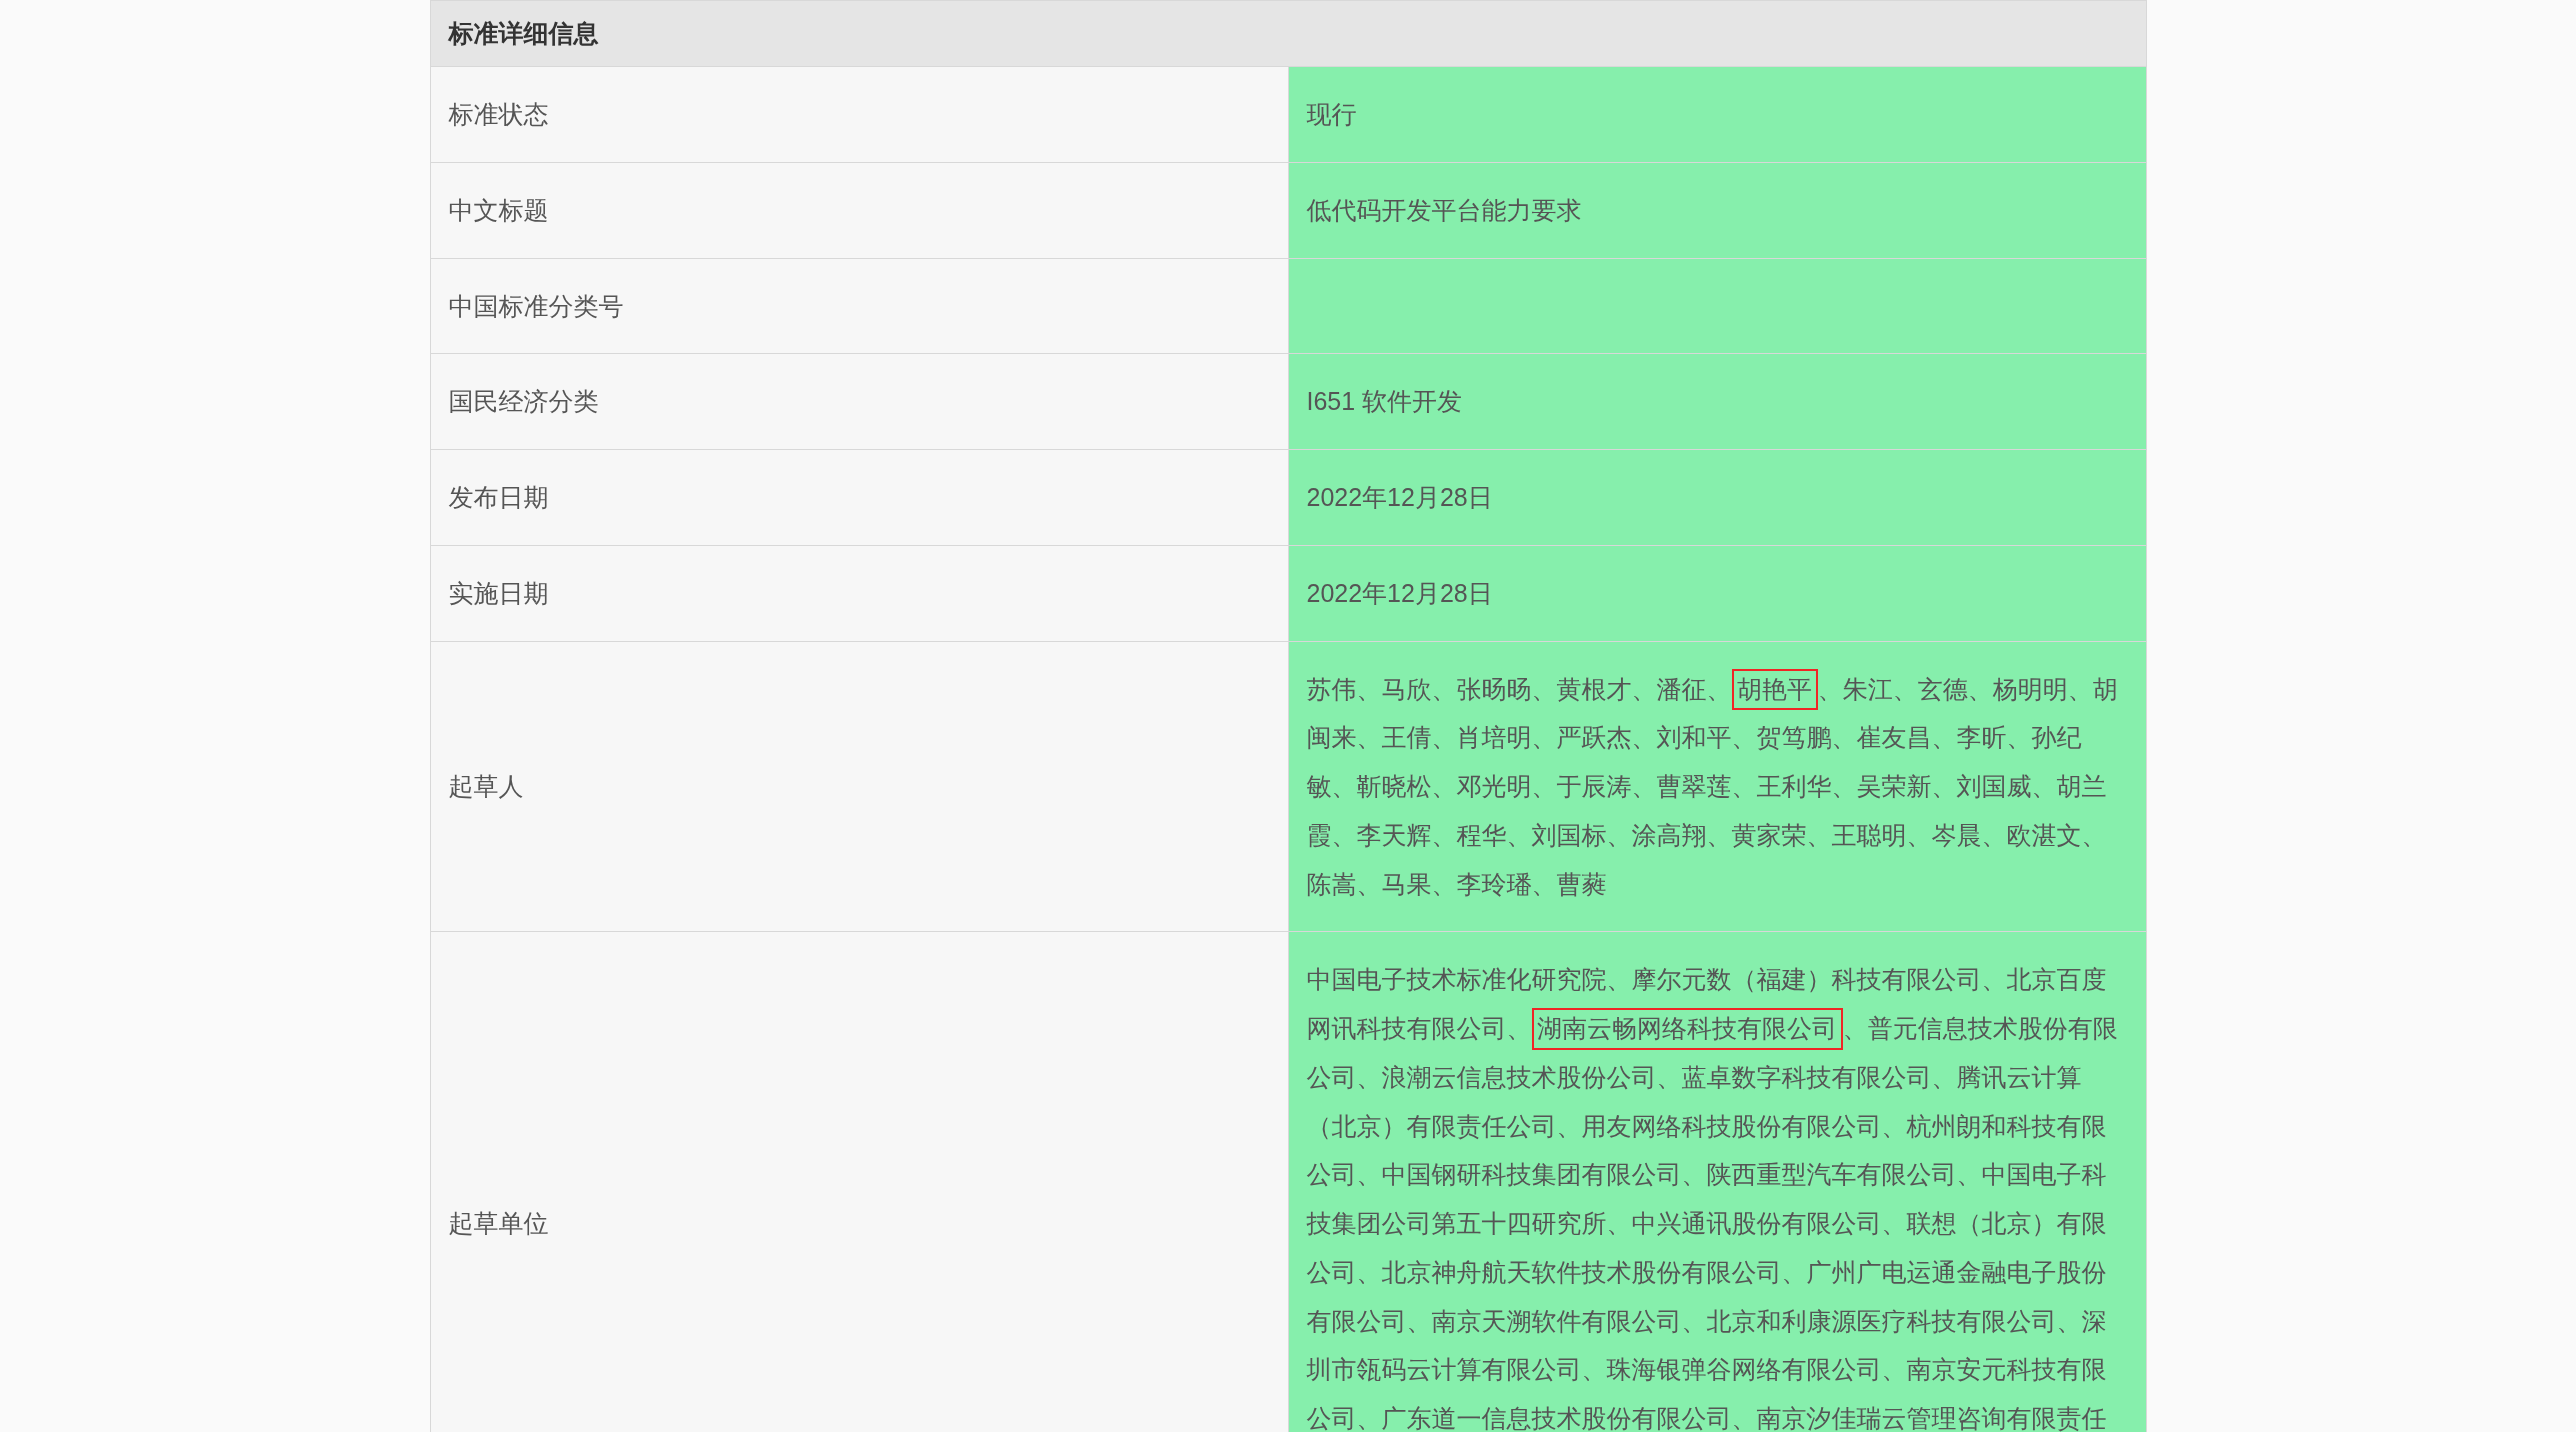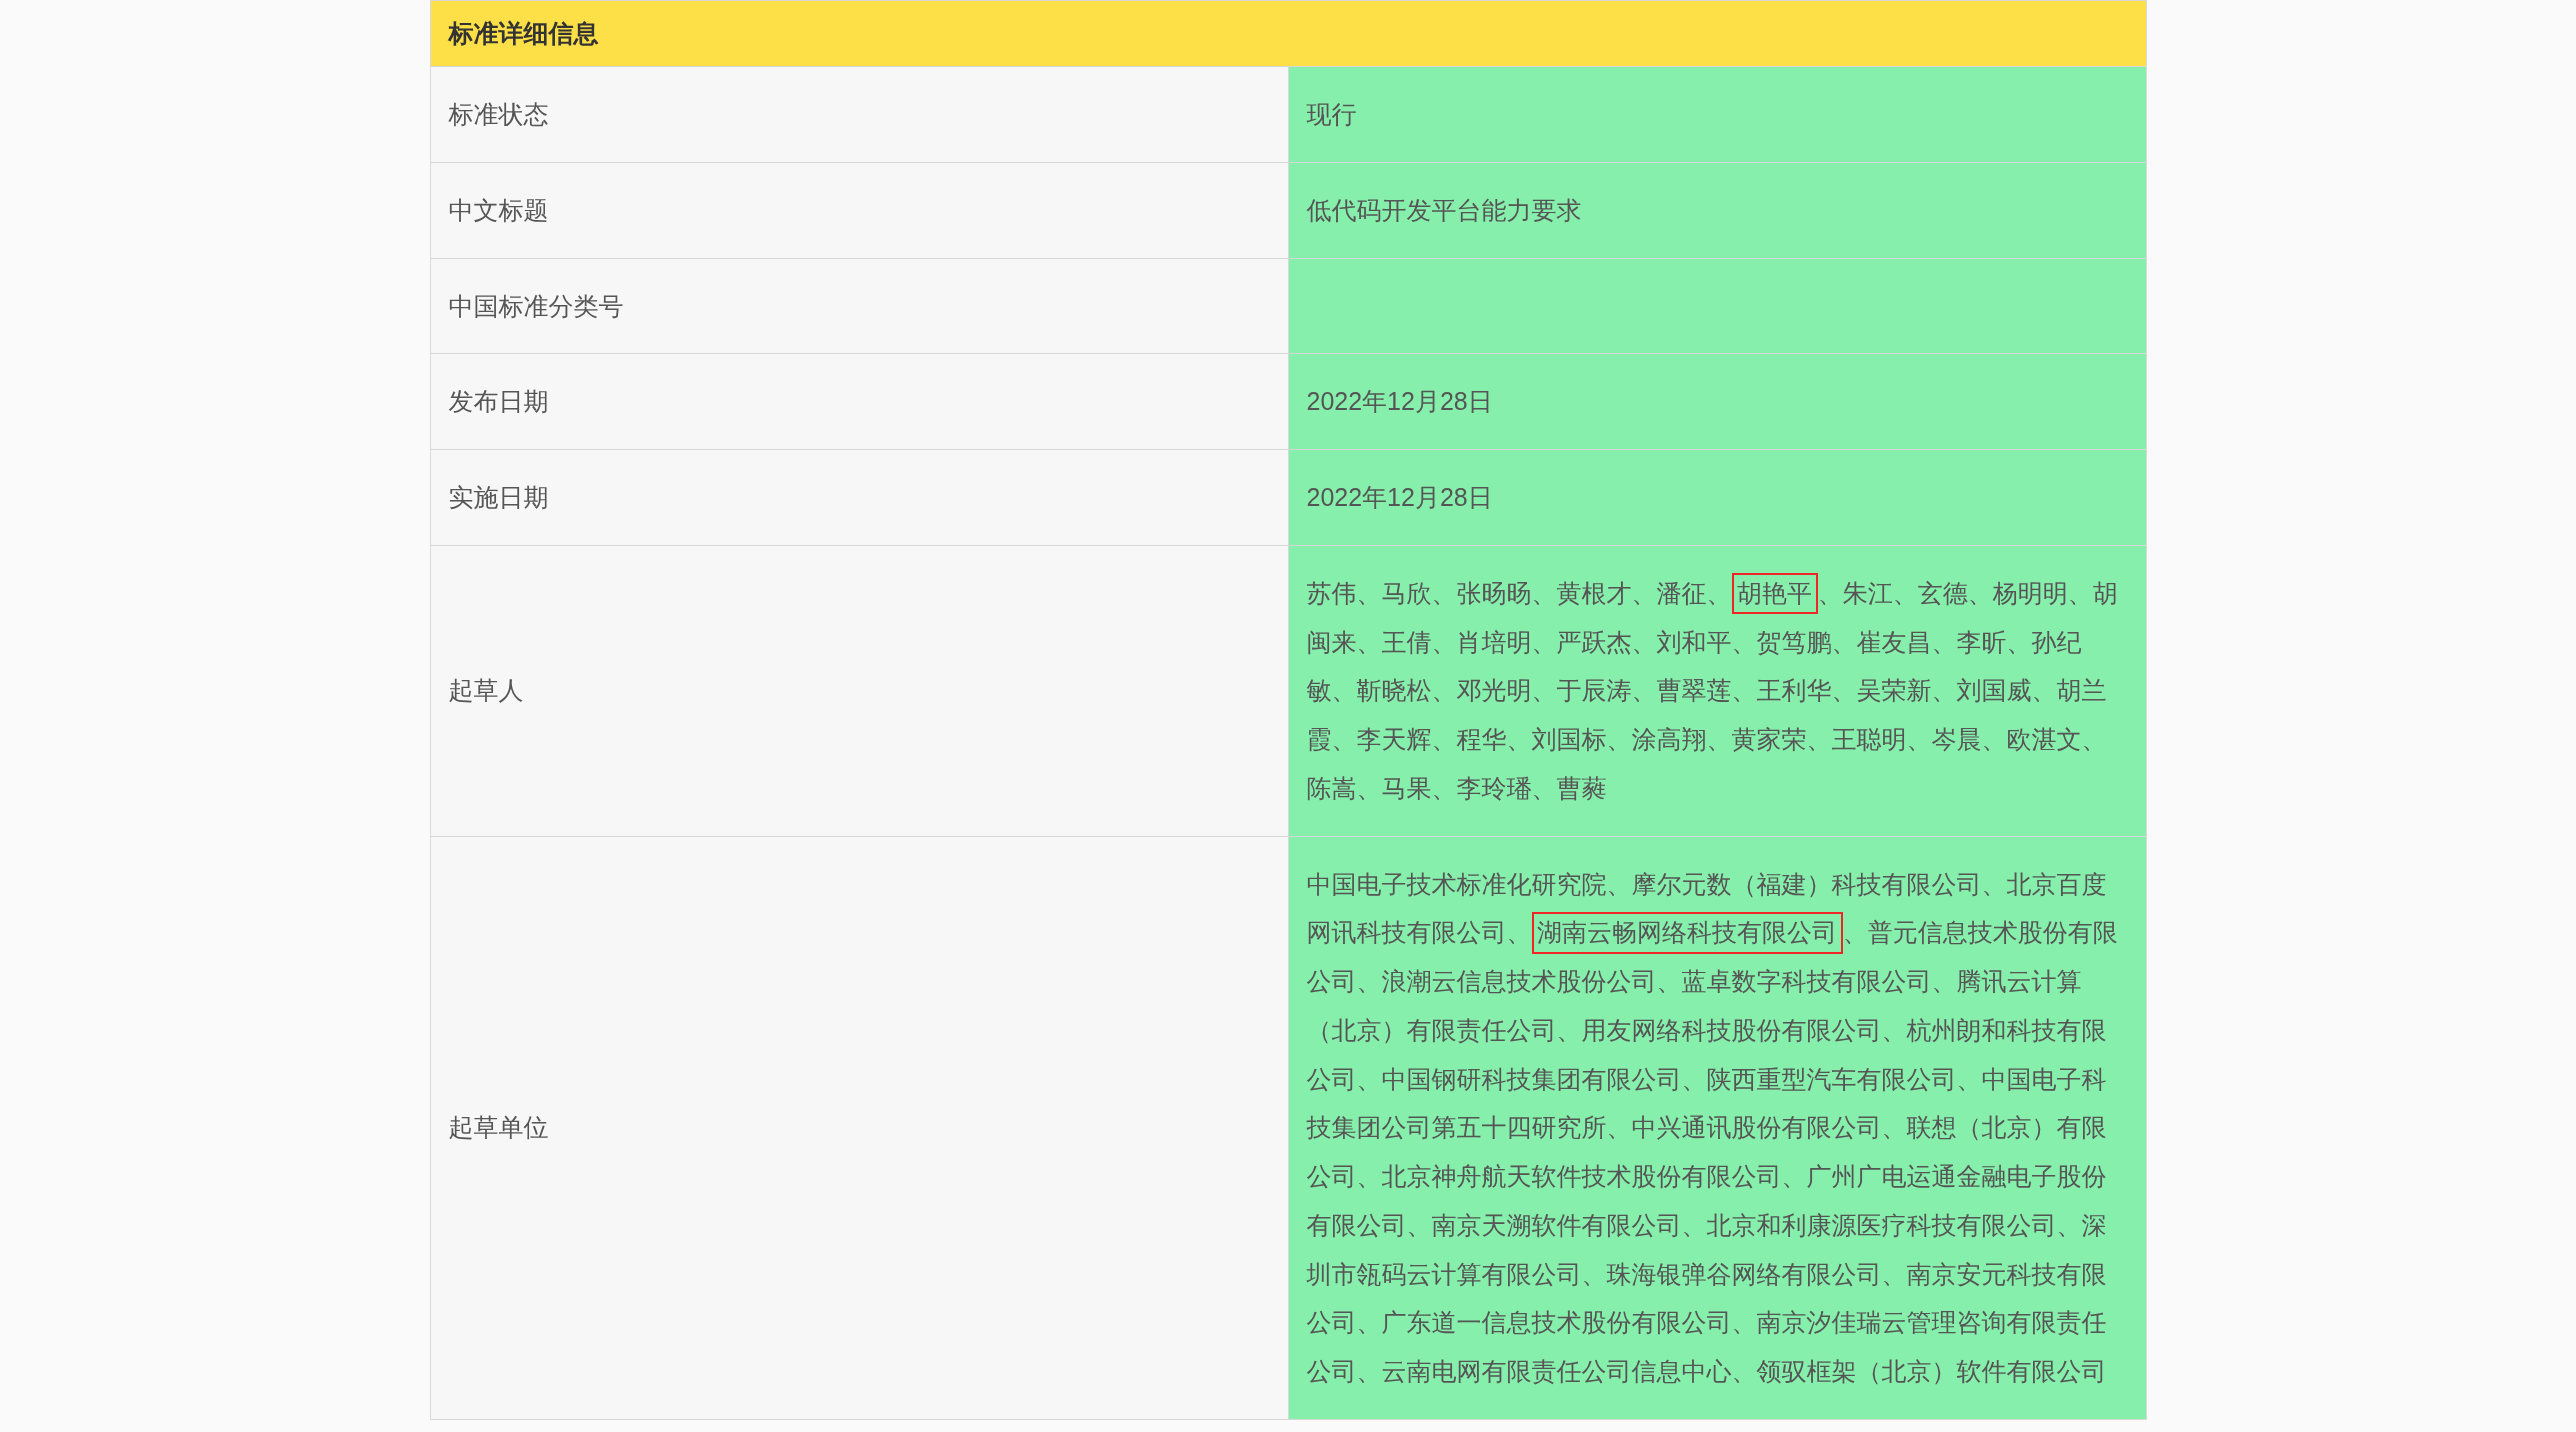--- a/index.html
+++ b/index.html
@@ -17,21 +17,21 @@
       margin: 0 auto;
       padding: 0 18px;
     }
     .info-table {
       width: 100%;
       border-collapse: collapse;
       background: #fff;
       table-layout: fixed;
     }
     .header-row td {
-      background: #fde047;
+      background: #e5e5e5;
       font-weight: 600;
       color: #333;
       font-size: 25px;
       padding: 16px 18px;
       border: 0.9px solid #d8d8d8;
       margin-left: 45px;
     }
     .data-row td {
       border: 0.9px solid #d8d8d8;
       padding: 23px 18px;
@@ -75,20 +75,24 @@
     </tr>
     <tr class="data-row">
       <td class="label-cell">中文标题</td>
       <td class="value-cell">低代码开发平台能力要求</td>
     </tr>
     <tr class="data-row">
       <td class="label-cell">中国标准分类号</td>
       <td class="value-cell"></td>
     </tr>
     <tr class="data-row">
+      <td class="label-cell">国民经济分类</td>
+      <td class="value-cell">I651 软件开发</td>
+    </tr>
+    <tr class="data-row">
       <td class="label-cell">发布日期</td>
       <td class="value-cell">2022年12月28日</td>
     </tr>
     <tr class="data-row">
       <td class="label-cell">实施日期</td>
       <td class="value-cell">2022年12月28日</td>
     </tr>
     <tr class="data-row">
       <td class="label-cell">起草人</td>
       <td class="value-cell"><span>苏伟、马欣、张旸旸、黄根才、潘征、</span><span class="highlight-box">胡艳平</span><span>、朱江、玄德、杨明明、胡闽来、王倩、肖培明、严跃杰、刘和平、贺笃鹏、崔友昌、李昕、孙纪敏、靳晓松、邓光明、于辰涛、曹翠莲、王利华、吴荣新、刘国威、胡兰霞、李天辉、程华、刘国标、涂高翔、黄家荣、王聪明、岑晨、欧湛文、陈嵩、马果、李玲璠、曹蕤</span></td>

